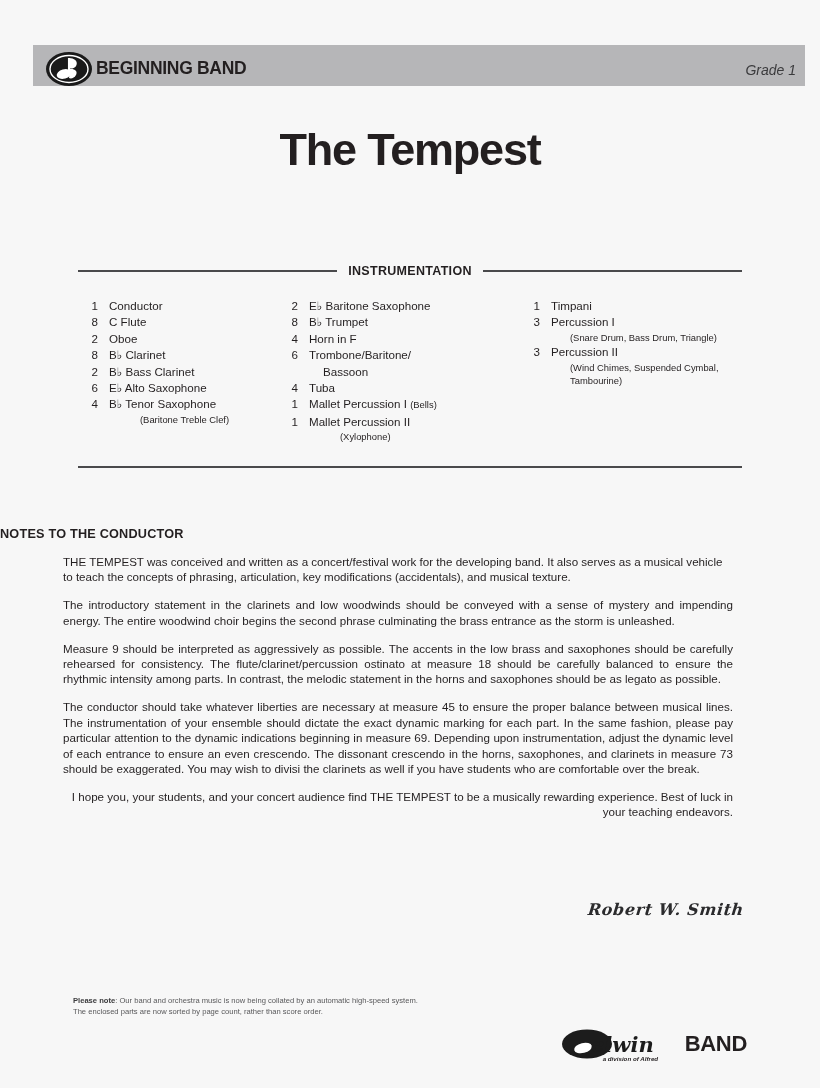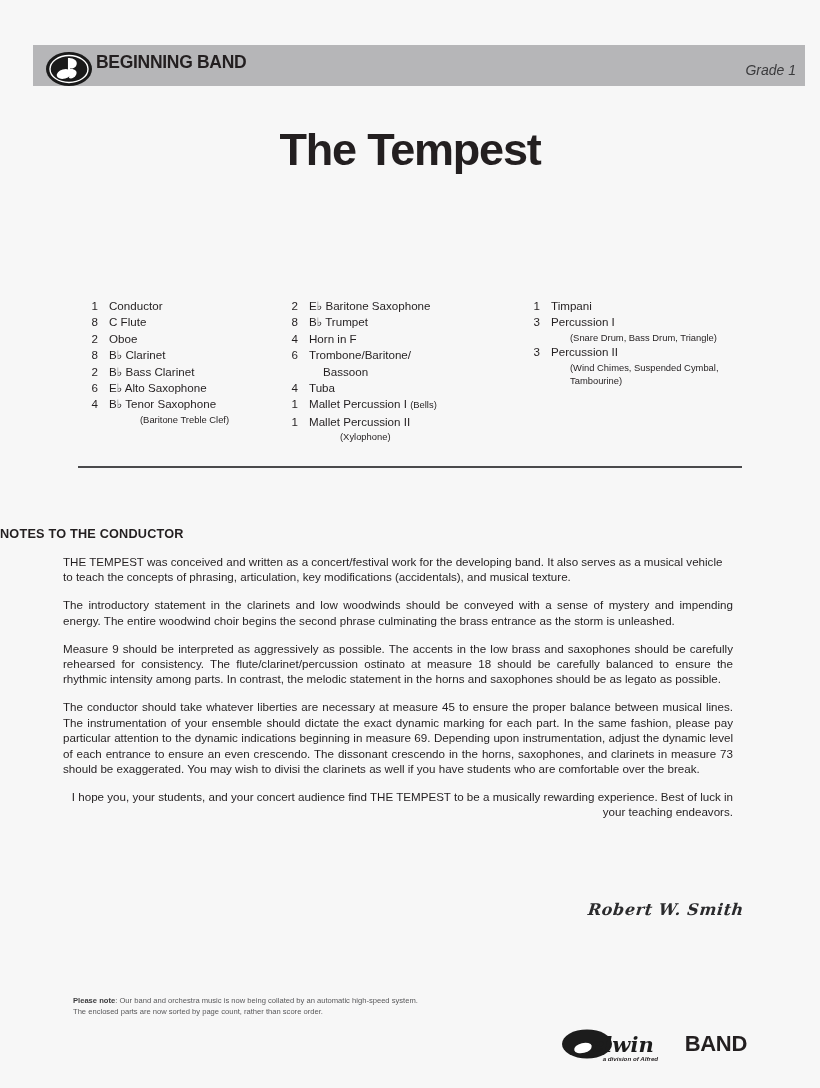--- a/index.html
+++ b/index.html
@@ -37,21 +37,21 @@
   .brand-logo {
     position: absolute;
     left: 45px;
     top: 49px;
     width: 48px;
     height: 40px;
   }
   .header-title {
     position: absolute;
     left: 96px;
-    top: 52px;
+    top: 58px;
     font-size: 17.5px;
     font-weight: bold;
     letter-spacing: -0.3px;
     color: #231f20;
     font-family: "Liberation Sans", sans-serif;
   }
   .header-grade {
     position: absolute;
     right: 24px;
     top: 62px;
@@ -254,20 +254,25 @@
       <path d="M25 20 C29.5 19.5, 33 22, 31 26 C29.5 29, 26 30, 24 29 Z" fill="#ffffff"></path>
     </svg>
   </div>
 
   <div class="header-title">BEGINNING BAND</div>
 
   <div class="header-grade">Grade 1</div>
 
   <div class="work-title">The Tempest</div>
 
+  <div class="instr-rule-wrap">
+    <div class="instr-rule"></div>
+    <div class="instr-heading">INSTRUMENTATION</div>
+    <div class="instr-rule"></div>
+  </div>
 
   <div class="instr-cols">
 
     <div class="instr-col c1">
       <div class="instr-row">
         <span class="instr-qty">1</span>
         <span class="instr-name">Conductor</span>
       </div>
       <div class="instr-row">
         <span class="instr-qty">8</span>

